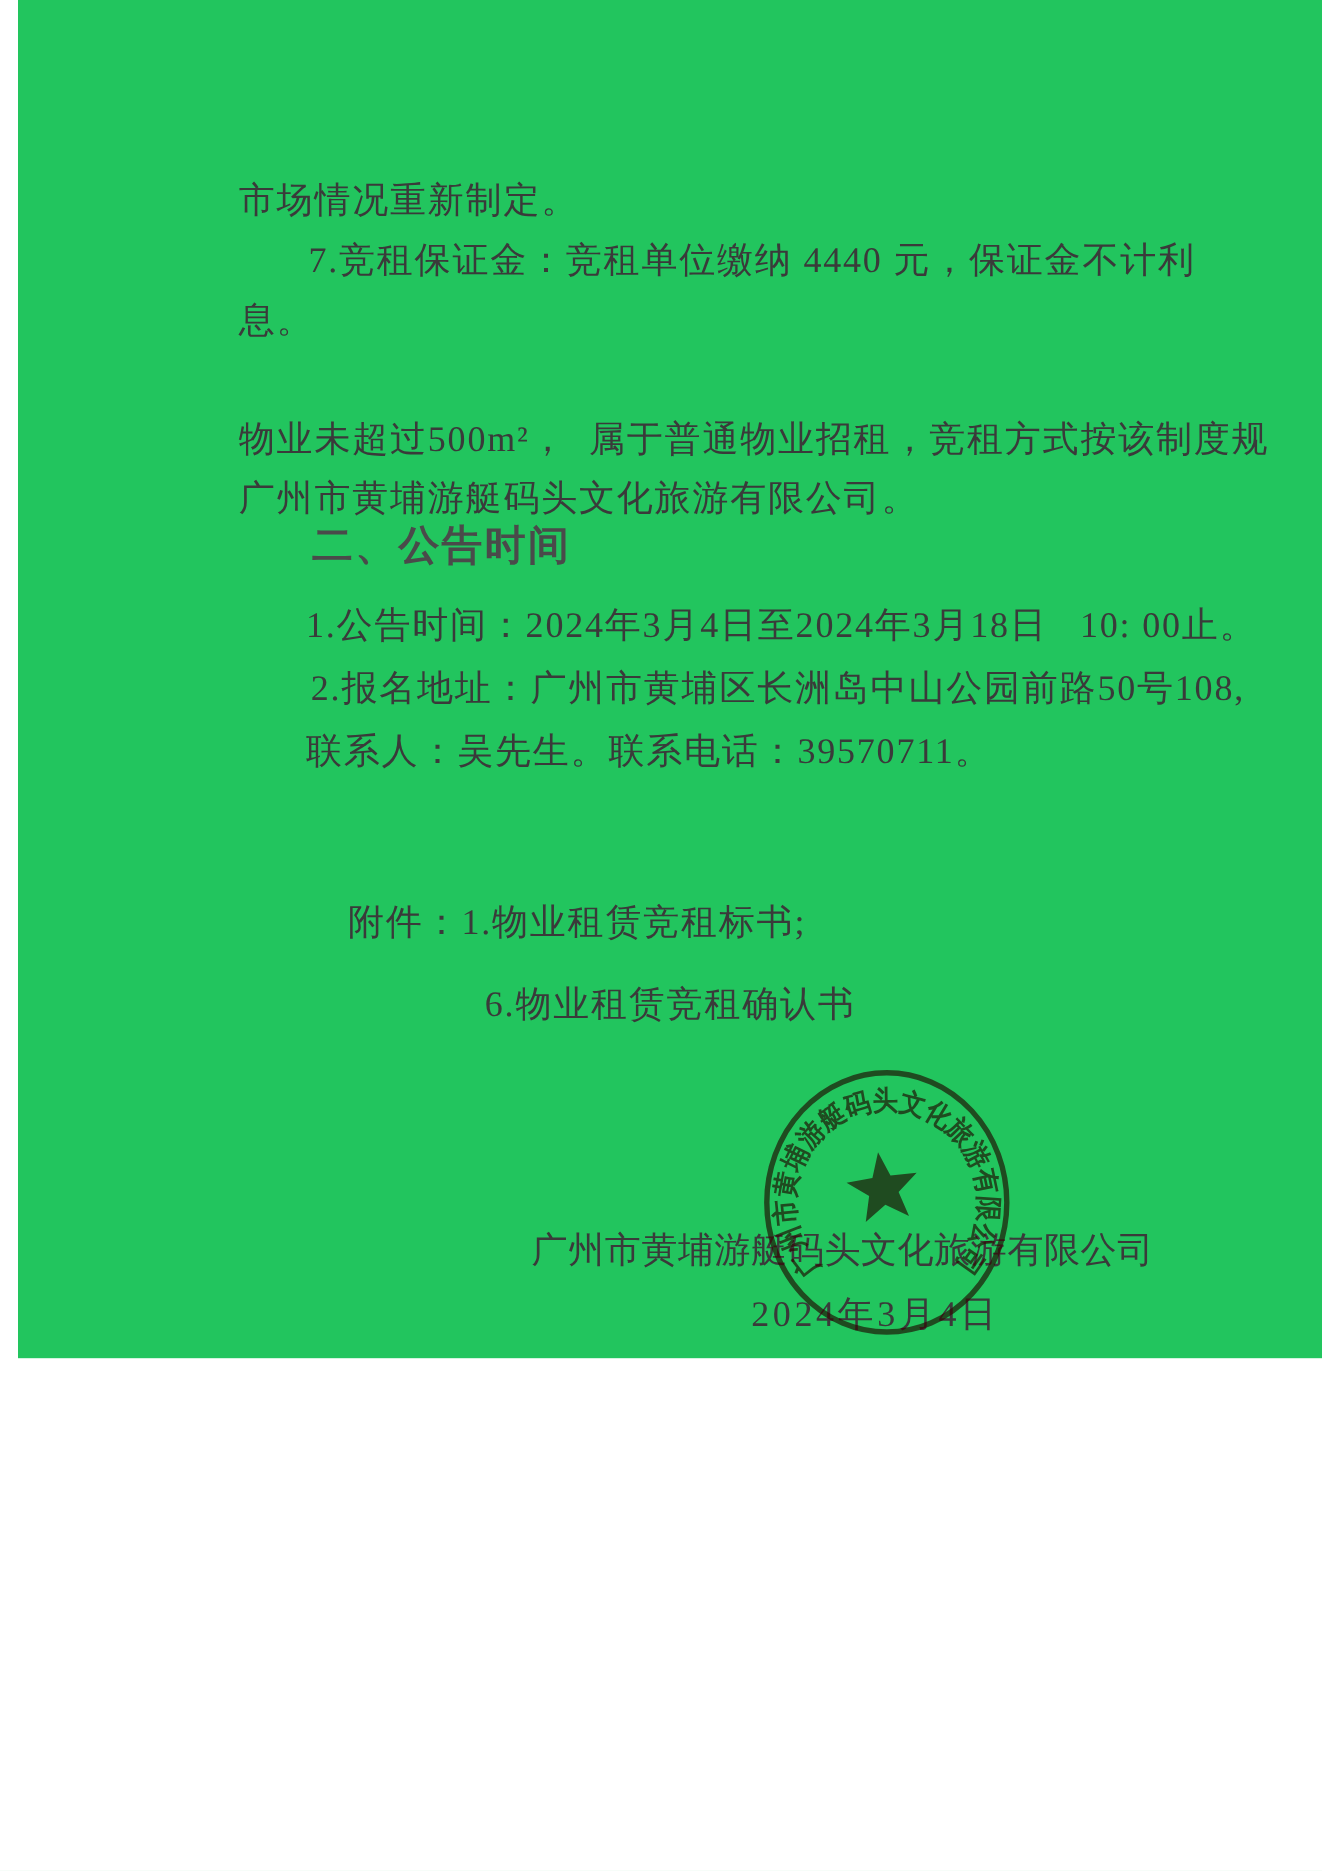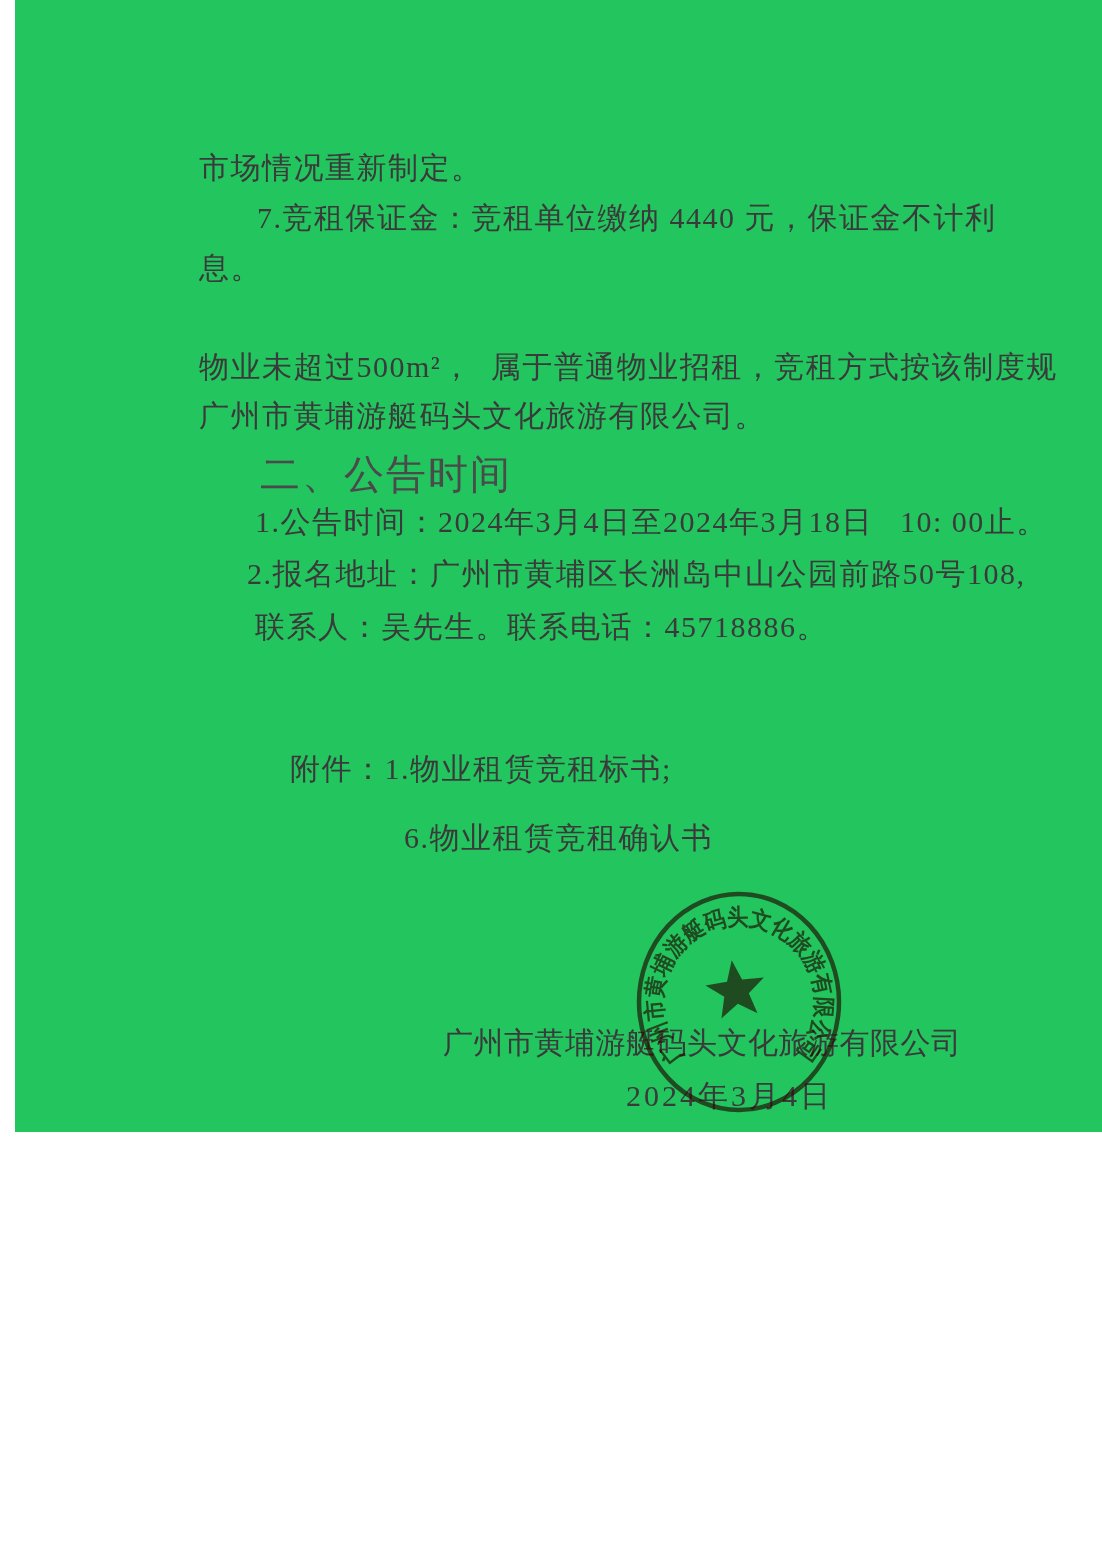--- a/index.html
+++ b/index.html
@@ -22,29 +22,29 @@
   }
   
   #l1 { left: 184px; top: 151px; }
   #l2 { left: 242px; top: 201px; }
   #l3 { left: 184px; top: 251px; }
   #l4 { left: 242px; top: 300px; }
   #l5 { left: 184px; top: 350px; }
   #l6 { left: 184px; top: 399px; }
   
   #heading {
-    left: 245px; top: 452px;
+    left: 245px; top: 437px;
     font-family: "DejaVu Sans", "Liberation Sans", sans-serif;
-    font-weight: normal;
+    font-weight: bold;
     color: #4a4a4a;
-    font-size: 40px;
+    font-size: 34px;
     letter-spacing: 2px;
   }
   #n1 { left: 240px; top: 505px; }
-  #n2 { left: 232px; top: 557px; text-align: right; }
+  #n2 { left: 244px; top: 557px; text-align: right; }
   #n3 { left: 240px; top: 610px; }
   
   #a1 { left: 275px; top: 752px; }
   #a2 { left: 389px; top: 821px; }
   
   #company { left: 428px; top: 1026px; letter-spacing: 0.5px; }
   #sigdate { left: 611px; top: 1079px; letter-spacing: 3px; }
   
   #pagenum {
     left: 143px; top: 1449px;
@@ -74,21 +74,21 @@
   <div class="tline" id="l1">市场情况重新制定。</div>
   <div class="tline" id="l2">7.竞租保证金：竞租单位缴纳 4440 元，保证金不计利</div>
   <div class="tline" id="l3">息。</div>
   <div class="tline" id="l5">物业未超过500m²，  属于普通物业招租，竞租方式按该制度规</div>
   <div class="tline" id="l6">广州市黄埔游艇码头文化旅游有限公司。</div>
 
   <div class="tline" id="heading">二、公告时间</div>
 
   <div class="tline" id="n1">1.公告时间：2024年3月4日至2024年3月18日   10: 00止。</div>
   <div class="tline" id="n2">2.报名地址：广州市黄埔区长洲岛中山公园前路50号108,</div>
-  <div class="tline" id="n3">联系人：吴先生。联系电话：45718886。</div>
+  <div class="tline" id="n3">联系人：吴先生。联系电话：39570711。</div>
 
   <div class="tline" id="a1">附件：1.物业租赁竞租标书;</div>
   <div class="tline" id="a2">6.物业租赁竞租确认书</div>
 
   <div class="tline" id="company">广州市黄埔游艇码头文化旅游有限公司</div>
   <div class="tline" id="sigdate">2024年3月4日</div>
 
   <svg id="stamp" viewBox="0 0 240 250">
     <ellipse cx="118" cy="124" rx="100" ry="108" fill="none" stroke="#e34b40" stroke-width="4.5"></ellipse>
     <polygon fill="#e34b40" transform="translate(115,113) rotate(-8)" points="0,-31 7.6,-10.5 29.5,-9.6 12.4,4 18.2,25.1 0,13 -18.2,25.1 -12.4,4 -29.5,-9.6 -7.6,-10.5"></polygon>

